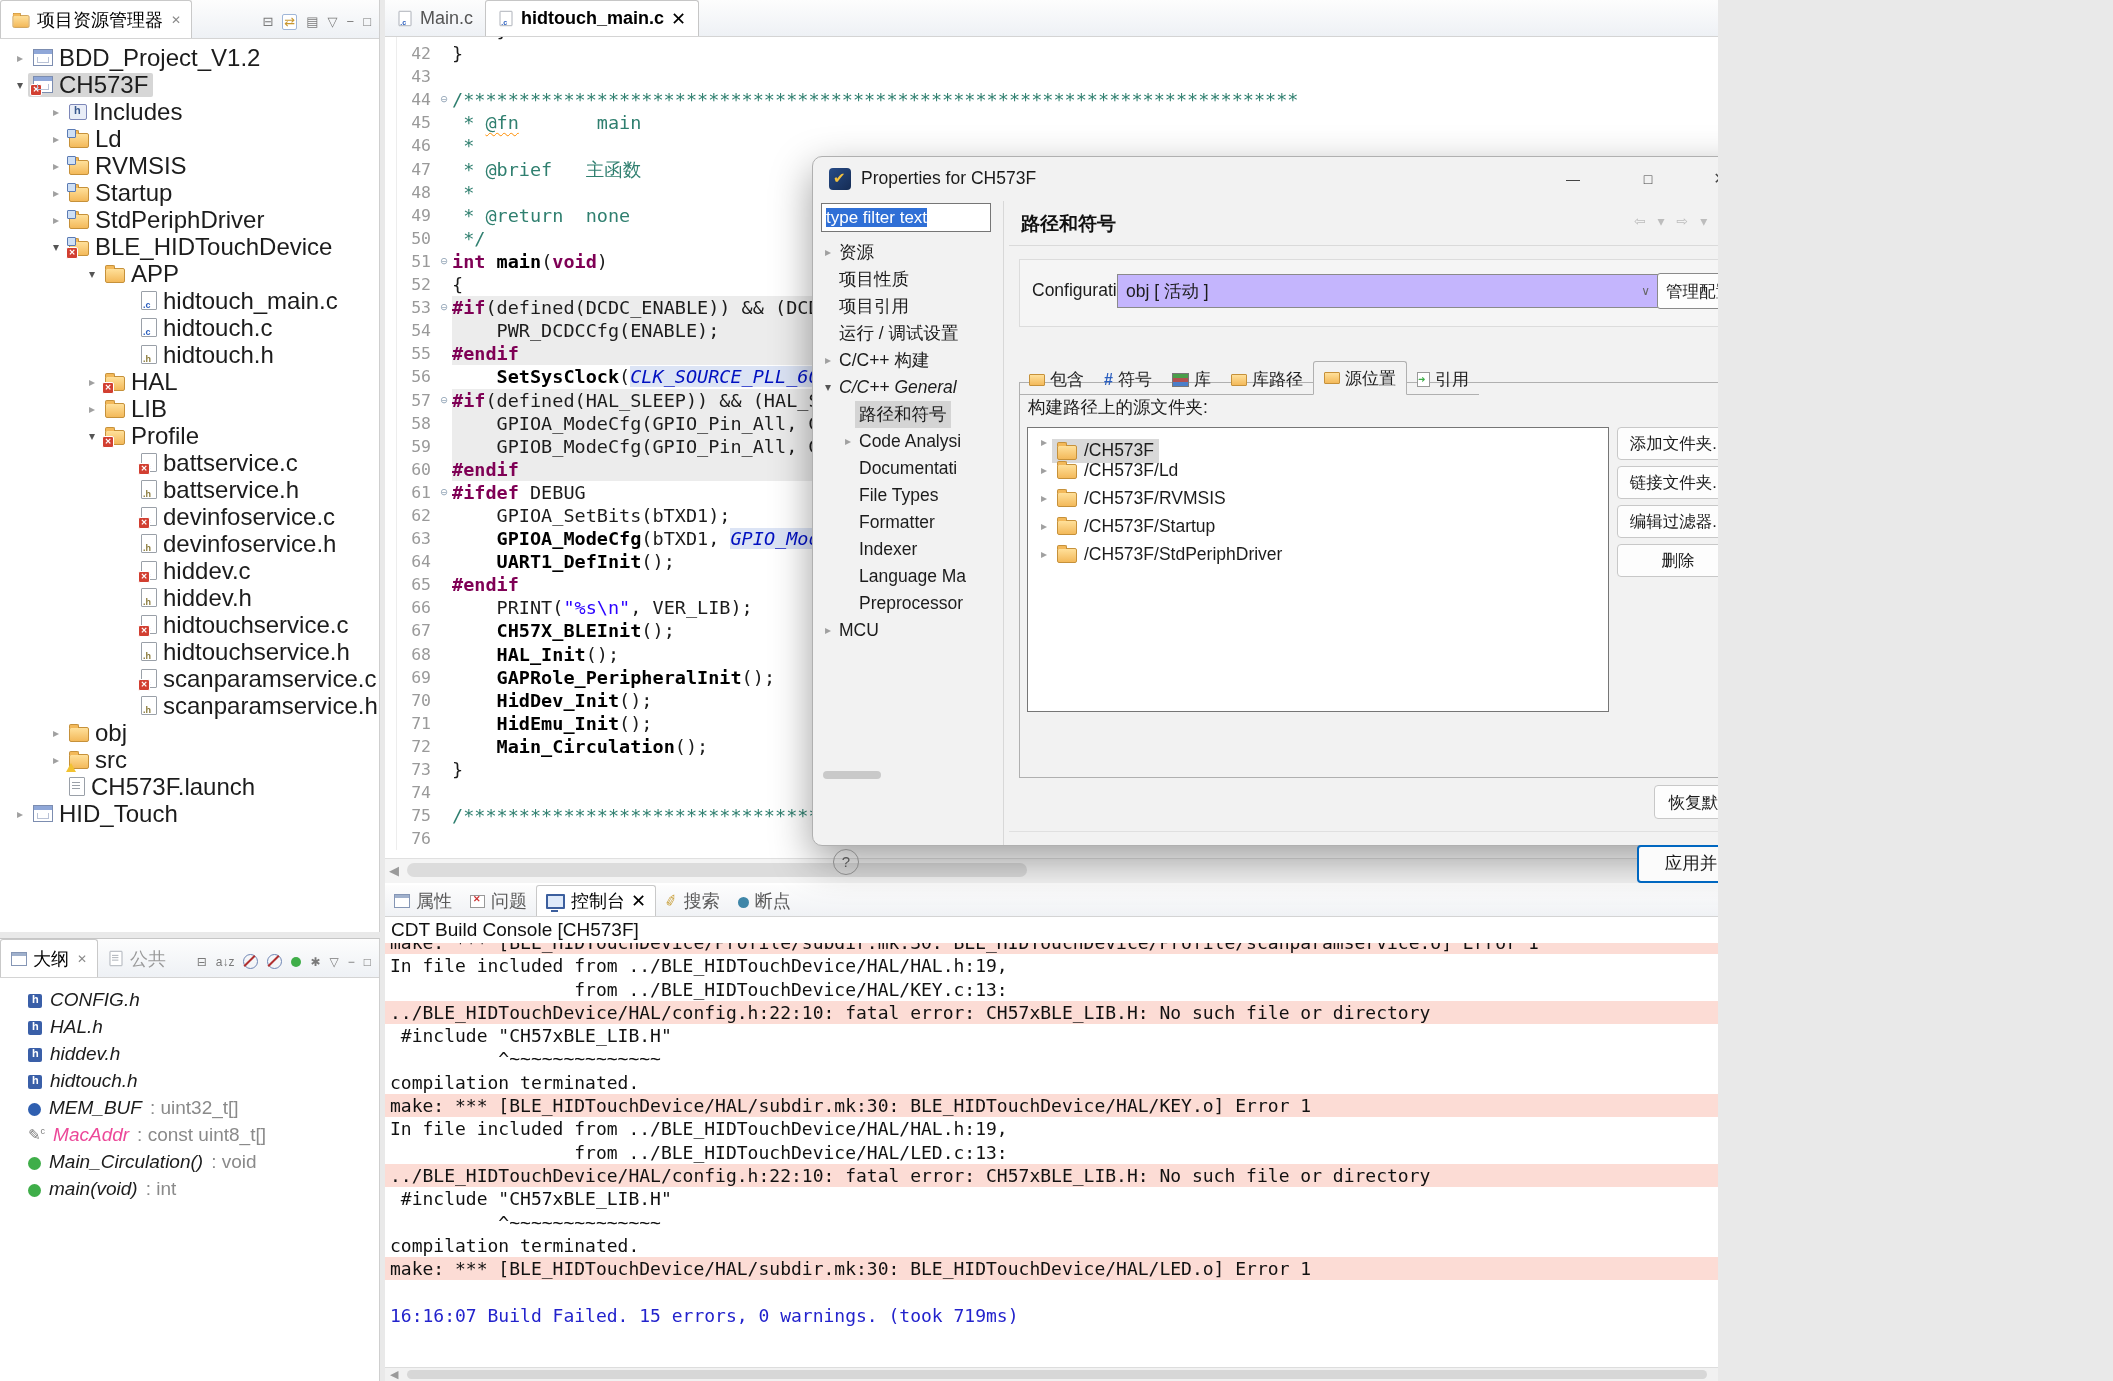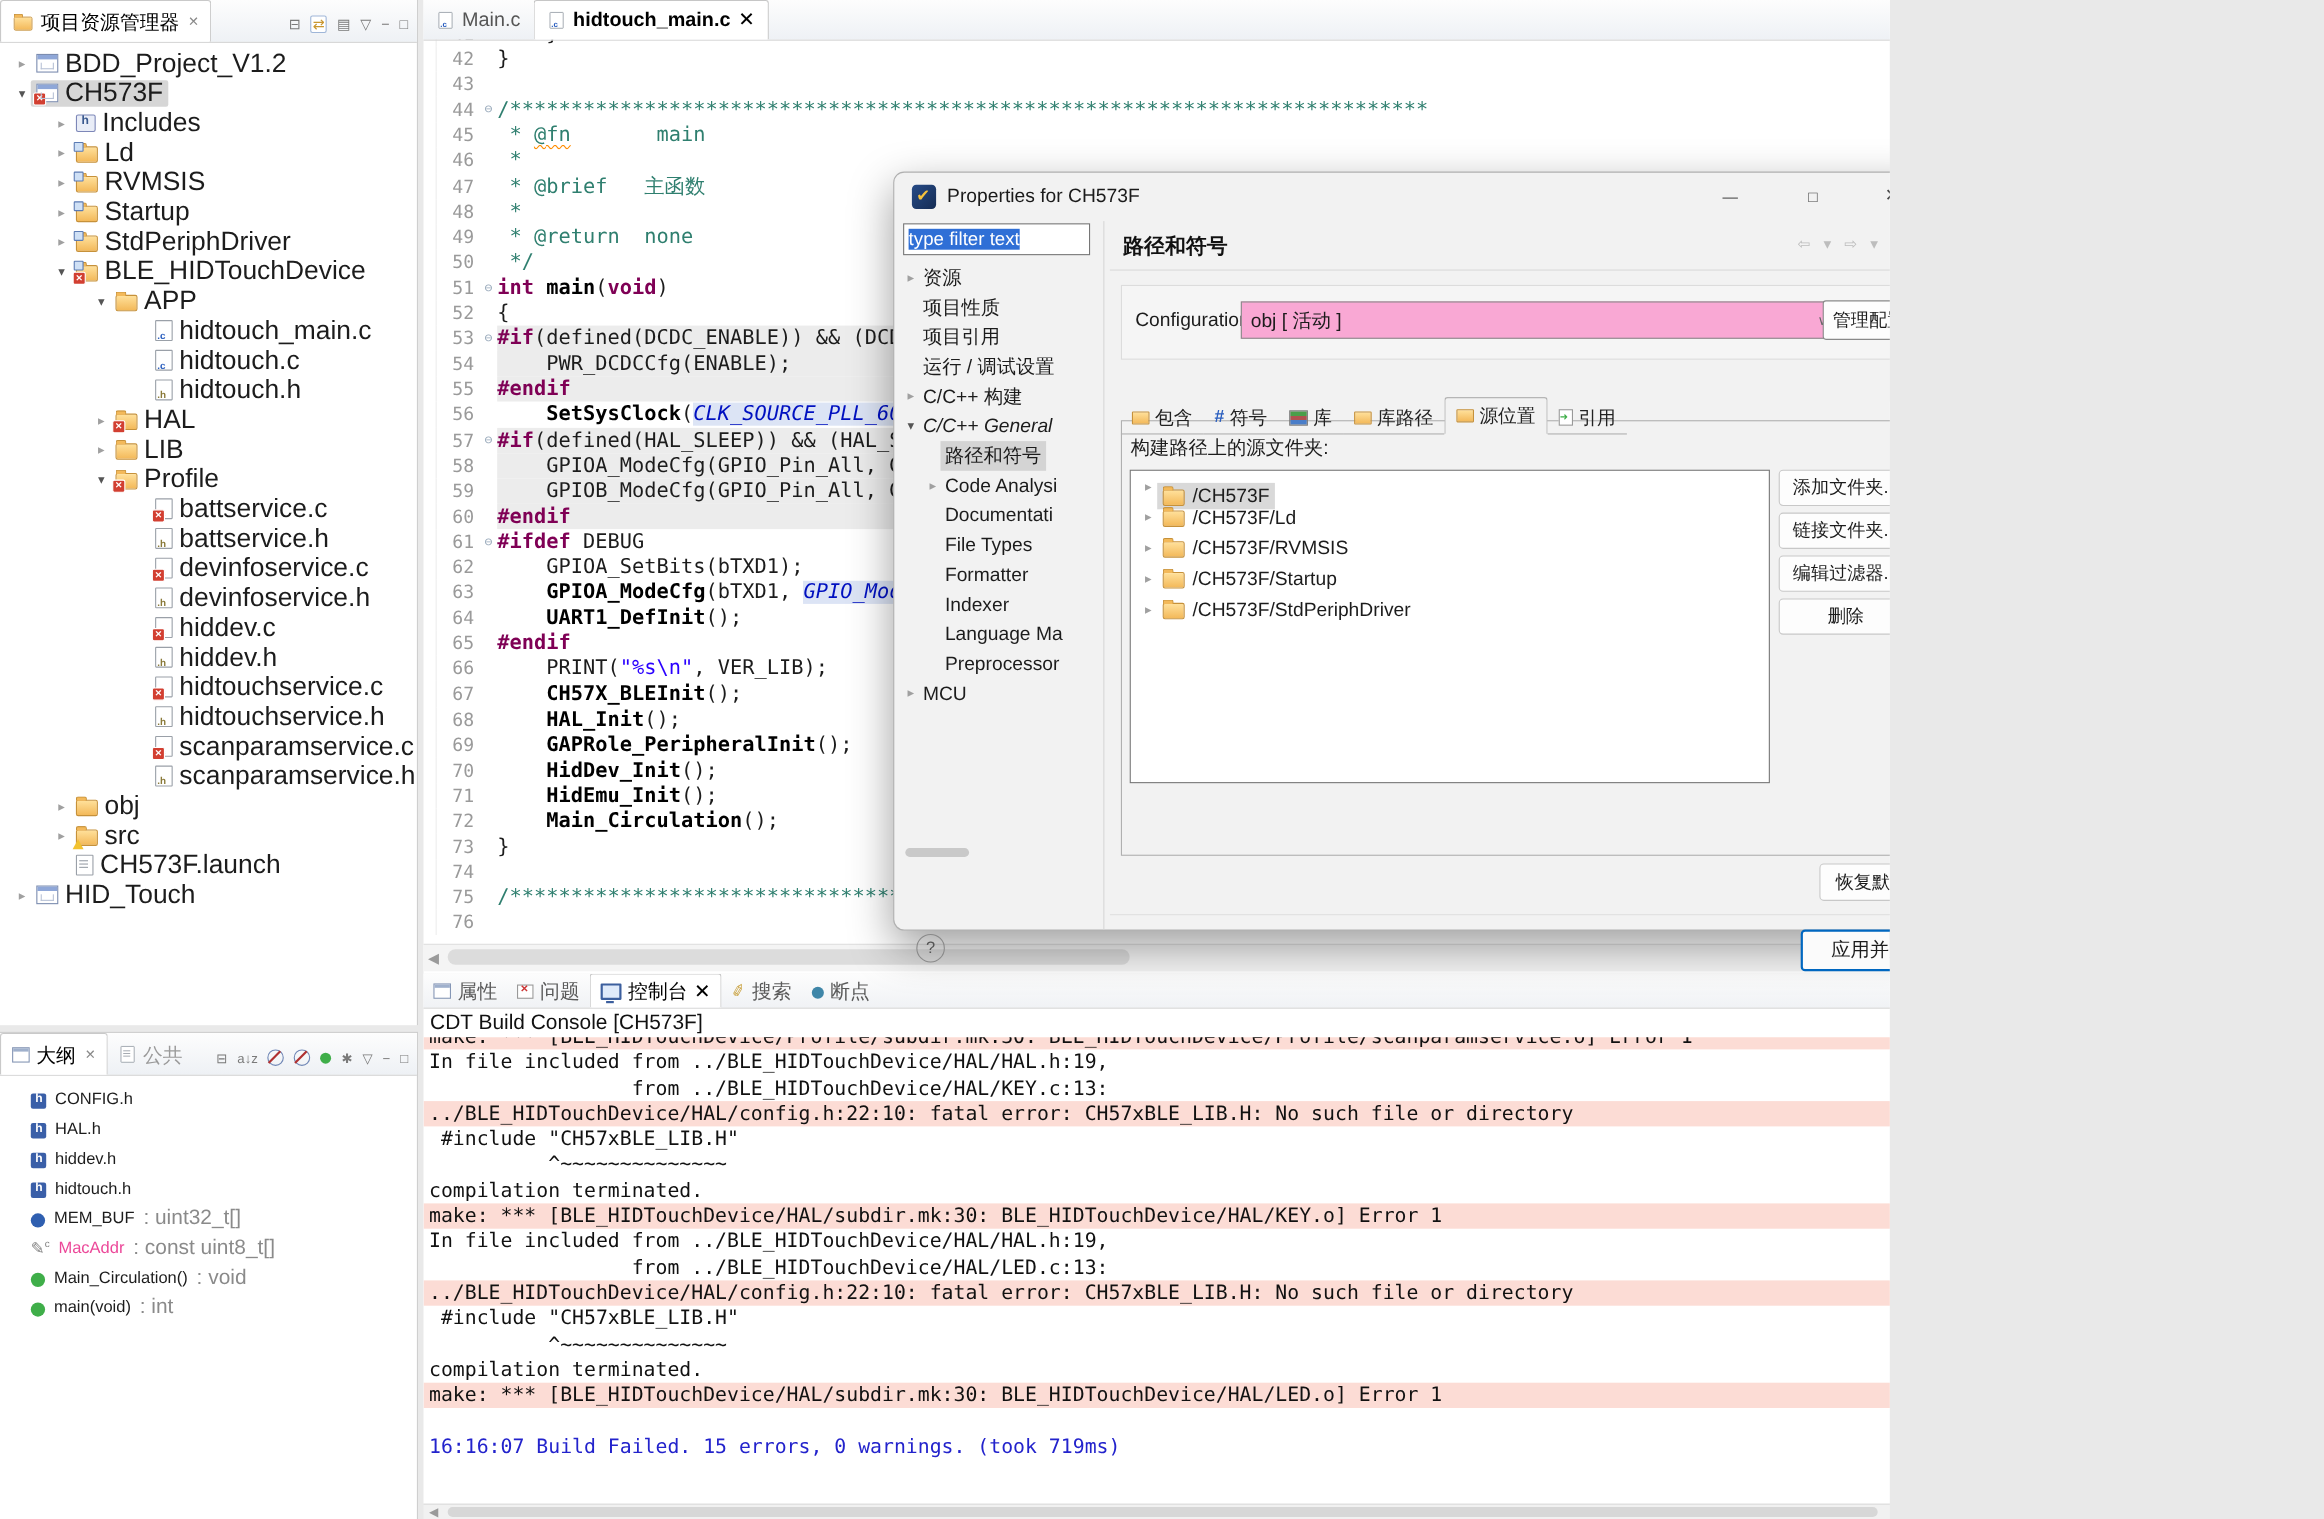--- a/index.html
+++ b/index.html
@@ -64,21 +64,21 @@
   #projTree{position:absolute;left:0;top:44px;right:0;bottom:0;overflow:hidden;}
   .trow{display:flex;align-items:center;height:27px;white-space:nowrap;}
   .trow .lblwrap{display:flex;align-items:center;gap:6px;padding:0 5px;height:24px;border-radius:2px;}
   .trow.sel .lblwrap{background:#d6d6d6;}
   .trow .lbl{font-size:24px;color:#1c1c1c;}
 
   
   #outline{left:0;top:938px;width:379px;height:443px;border-right:1px solid #cfcfcf;border-top:1px solid #c6c6c6;}
   #outlineList{position:absolute;left:0;top:47px;right:0;bottom:0;}
   .orow{display:flex;align-items:center;gap:8px;height:27px;padding-left:28px;white-space:nowrap;}
-  .orow .lbl{font-size:15px;}
+  .orow .lbl{font-size:19px;font-style:italic;}
   .orow .suf{font-size:19px;color:#8a8a8a;}
   .orow.grey .lbl{color:#ec4899;}
 
   
   #editor{left:385px;top:0;width:1728px;height:885px;background:#fff;}
   #editor .tabrow{height:36px;}
   .etab{display:flex;align-items:center;gap:7px;height:35px;padding:0 12px;font-size:18px;color:#555;}
   .etab.active{background:#fff;border:1px solid #c6c6c6;border-bottom:none;border-radius:3px 3px 0 0;color:#000;font-weight:600;}
   #codeArea{position:absolute;left:0;top:19px;right:0;z-index:1;}
   .crow{display:flex;height:23.1px;line-height:23.1px;}
@@ -154,21 +154,21 @@
   #dlgNavScroll{position:absolute;left:10px;bottom:6px;width:58px;height:8px;background:#c9c9c9;border-radius:4px;}
   #dlgSep{position:absolute;left:190px;top:44px;bottom:0;width:1px;background:#d8d8d8;}
 
   #dlgContent{position:absolute;left:196px;top:44px;right:0;bottom:0;}
   #dlgHeading{position:absolute;left:12px;top:10px;font-size:19px;font-weight:700;color:#111;}
   #dlgNavArrows{position:absolute;right:18px;top:12px;color:#bdbdbd;font-size:14px;letter-spacing:4px;}
   #dlgHeadSep{position:absolute;left:0;top:44px;right:8px;height:1px;background:#dadada;}
 
   #cfgBox{position:absolute;left:10px;top:58px;width:724px;height:66px;border:1px solid #dcdcdc;background:#f5f5f5;}
   #cfgLabel{position:absolute;left:12px;top:20px;}
-  #cfgCombo{position:absolute;left:108px;top:14px;width:532px;height:32px;background:#f9a8d4;border:1px solid #8a8a8a;
+  #cfgCombo{position:absolute;left:97px;top:14px;width:532px;height:32px;background:#c4b5fd;border:1px solid #8a8a8a;
             line-height:32px;padding-left:8px;}
   #cfgCombo .dd{position:absolute;right:8px;top:0;color:#666;font-size:12px;}
   #cfgManage{position:absolute;left:637px;top:13px;width:96px;height:34px;background:#fdfdfd;border:1px solid #8a8a8a;
              border-radius:3px;text-align:center;line-height:34px;font-size:16.5px;}
 
   #dlgTabs{position:absolute;left:10px;top:160px;display:flex;align-items:flex-end;z-index:2;}
   .dtab{display:flex;align-items:center;gap:5px;height:29px;padding:0 10px;font-size:17px;color:#222;
         border-bottom:1px solid #b0b0b0;}
   .dtab.active{background:#f2f2f2;border:1px solid #b0b0b0;border-bottom:1px solid #f2f2f2;
                border-radius:3px 3px 0 0;height:32px;}

